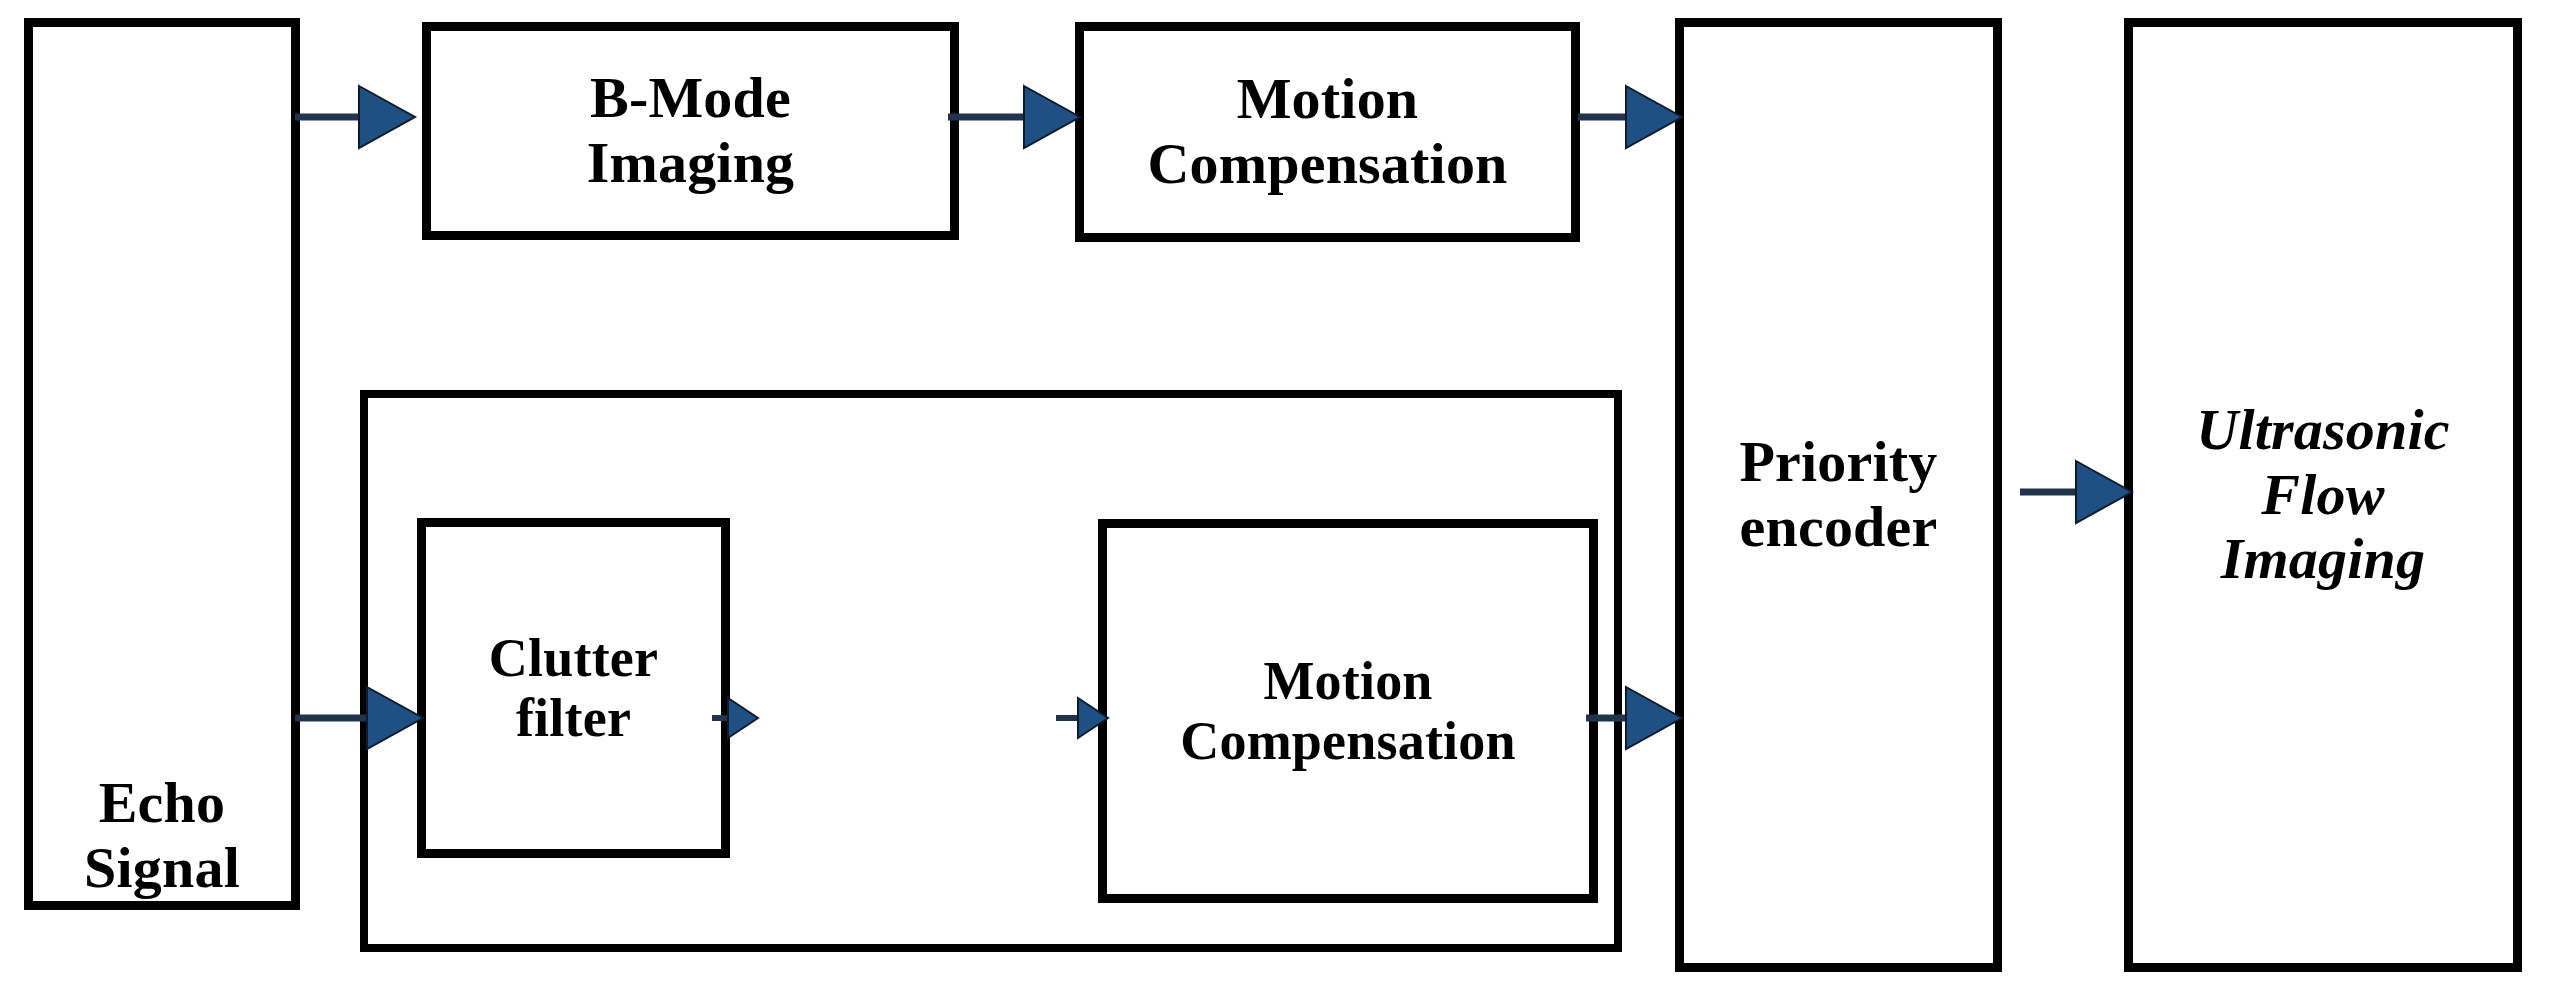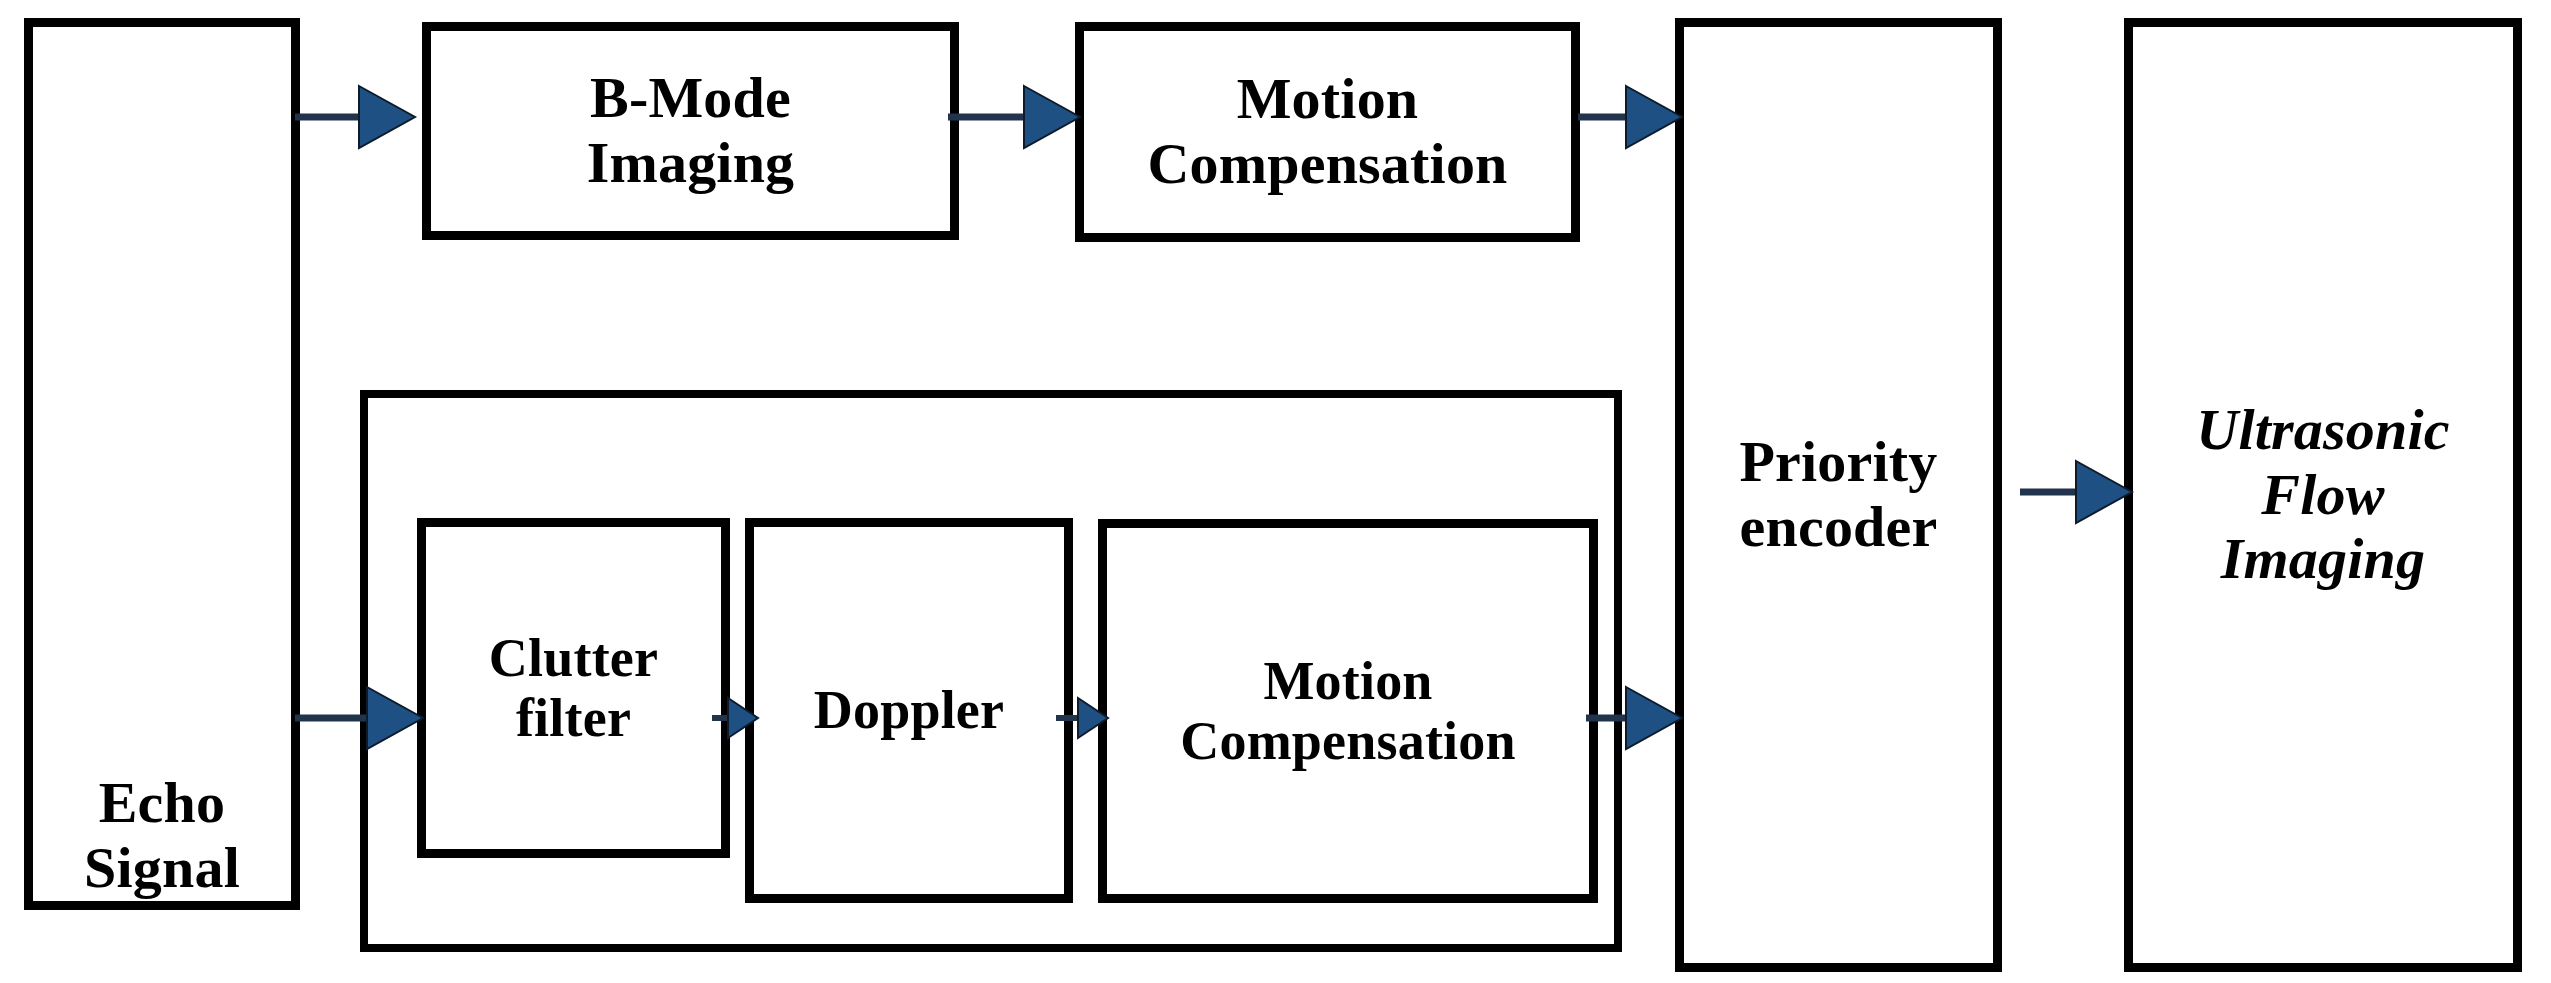--- a/index.html
+++ b/index.html
@@ -69,23 +69,20 @@
   <div class="box" style="left: 1075px; top: 22px; width: 505px; height: 220px;">
     <span class="box-label lbl-xl">Motion
 Compensation</span>
   </div>
 
   <div class="box" style="left: 417px; top: 518px; width: 313px; height: 340px;">
     <span class="box-label lbl-lg">Clutter
 filter</span>
   </div>
 
-  <div class="box" style="left: 745px; top: 518px; width: 328px; height: 385px;">
-    <span class="box-label lbl-lg">Doppler</span>
-  </div>
 
   <div class="box" style="left: 1098px; top: 519px; width: 500px; height: 384px;">
     <span class="box-label lbl-lg">Motion
 Compensation</span>
   </div>
 
   <div class="box" style="left: 1675px; top: 18px; width: 327px; height: 954px; font-family: Liberation Serif, serif;">
     <span class="box-label lbl-xl">Priority
 encoder</span>
   </div>

